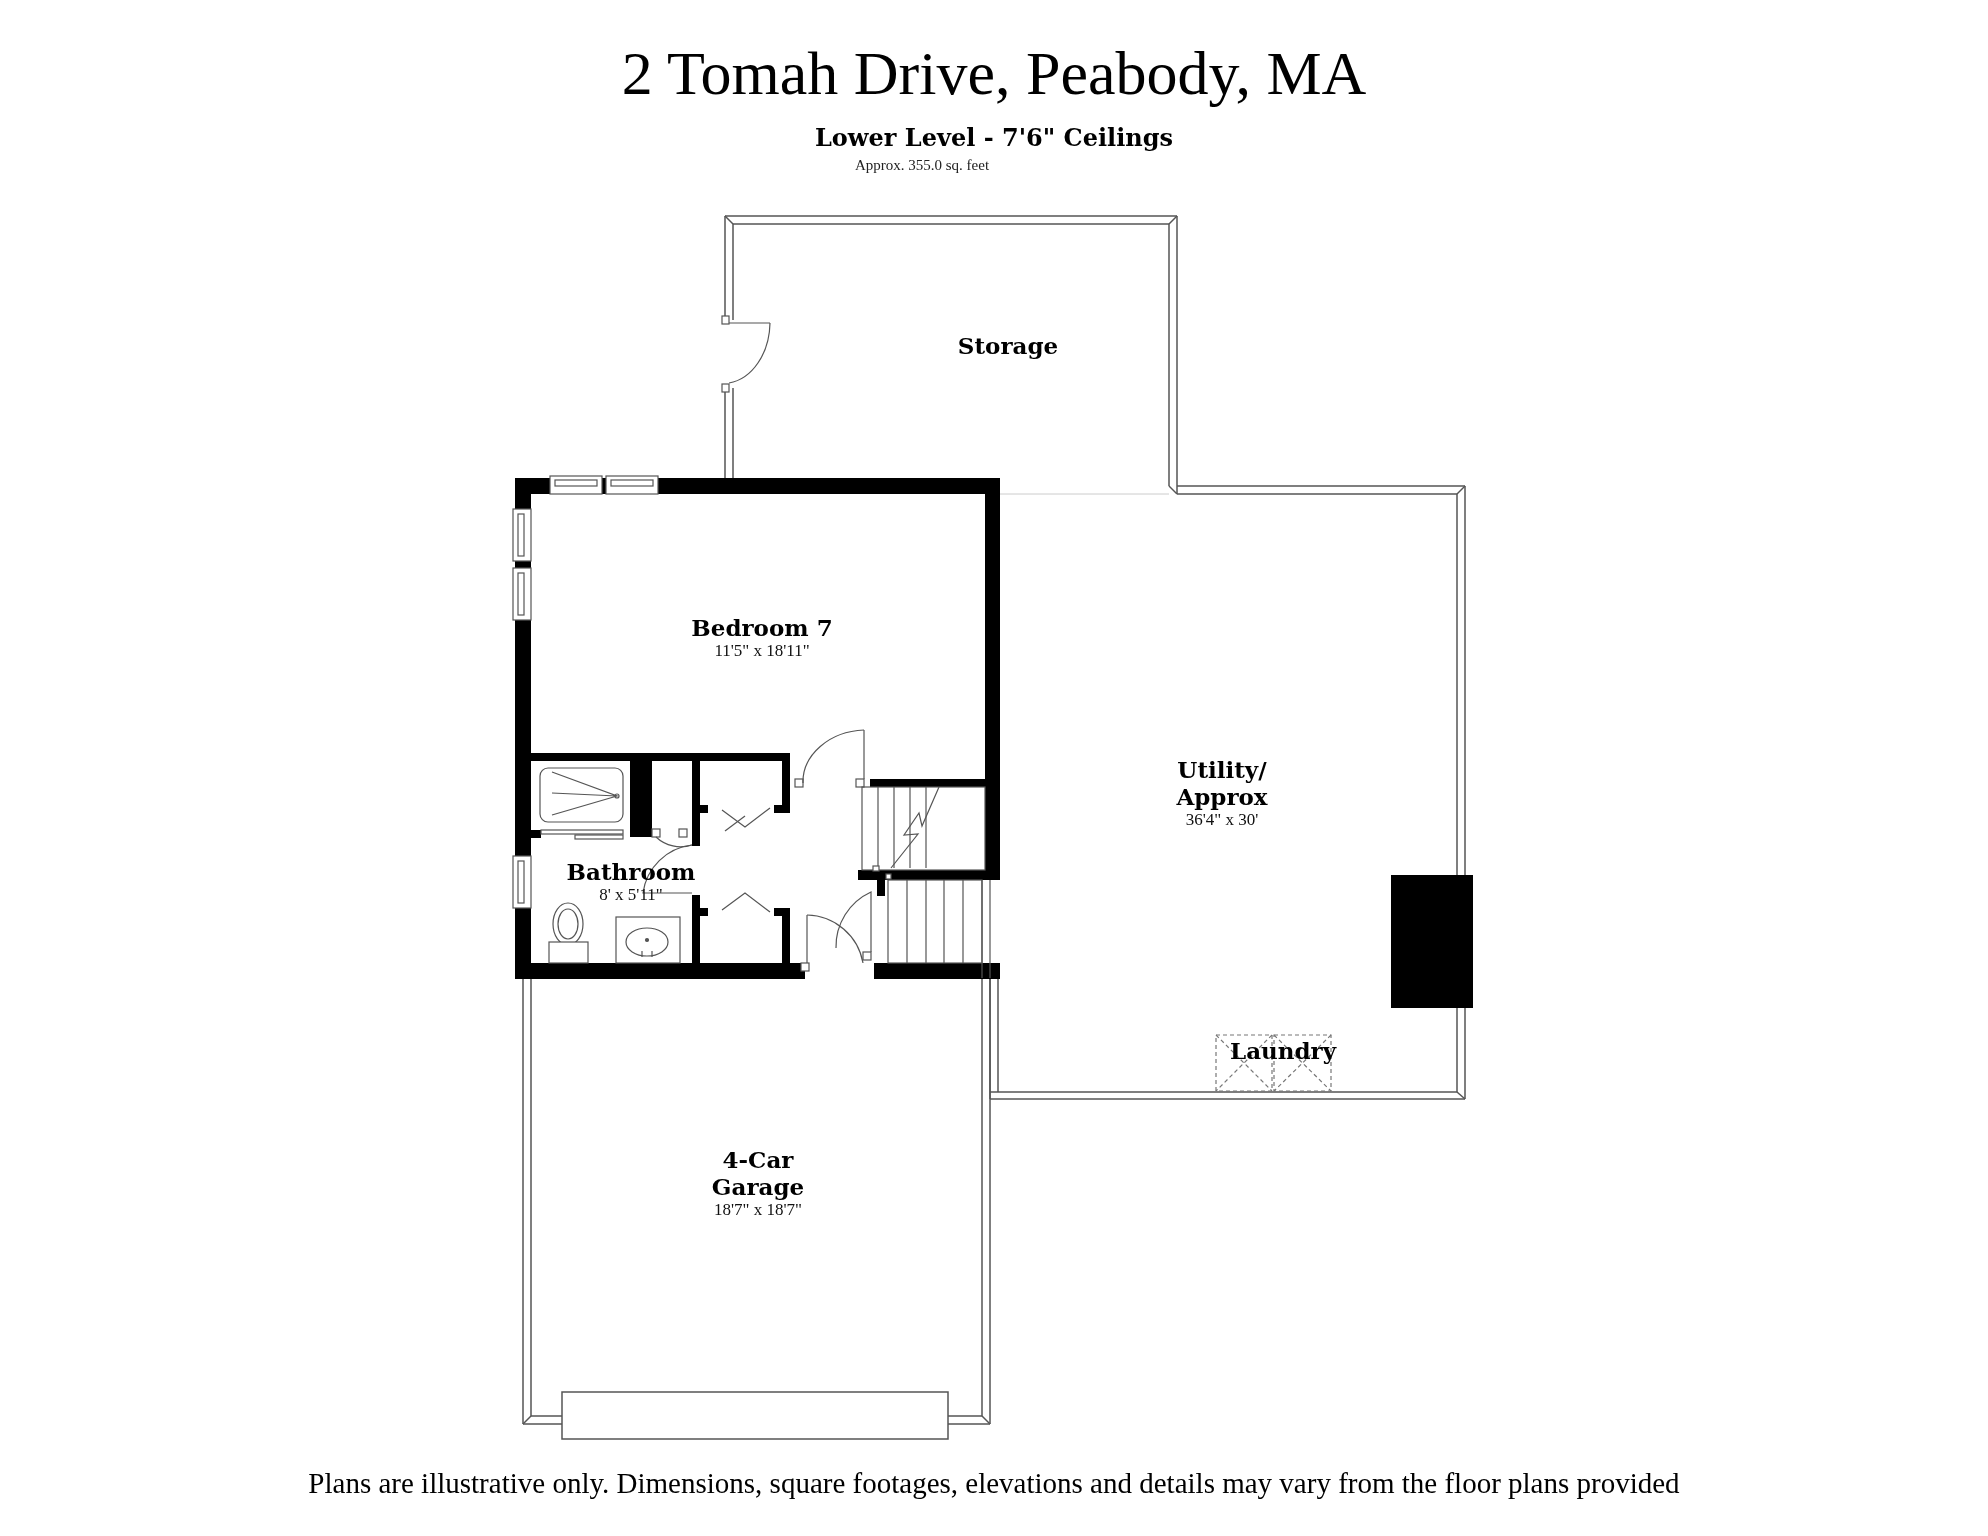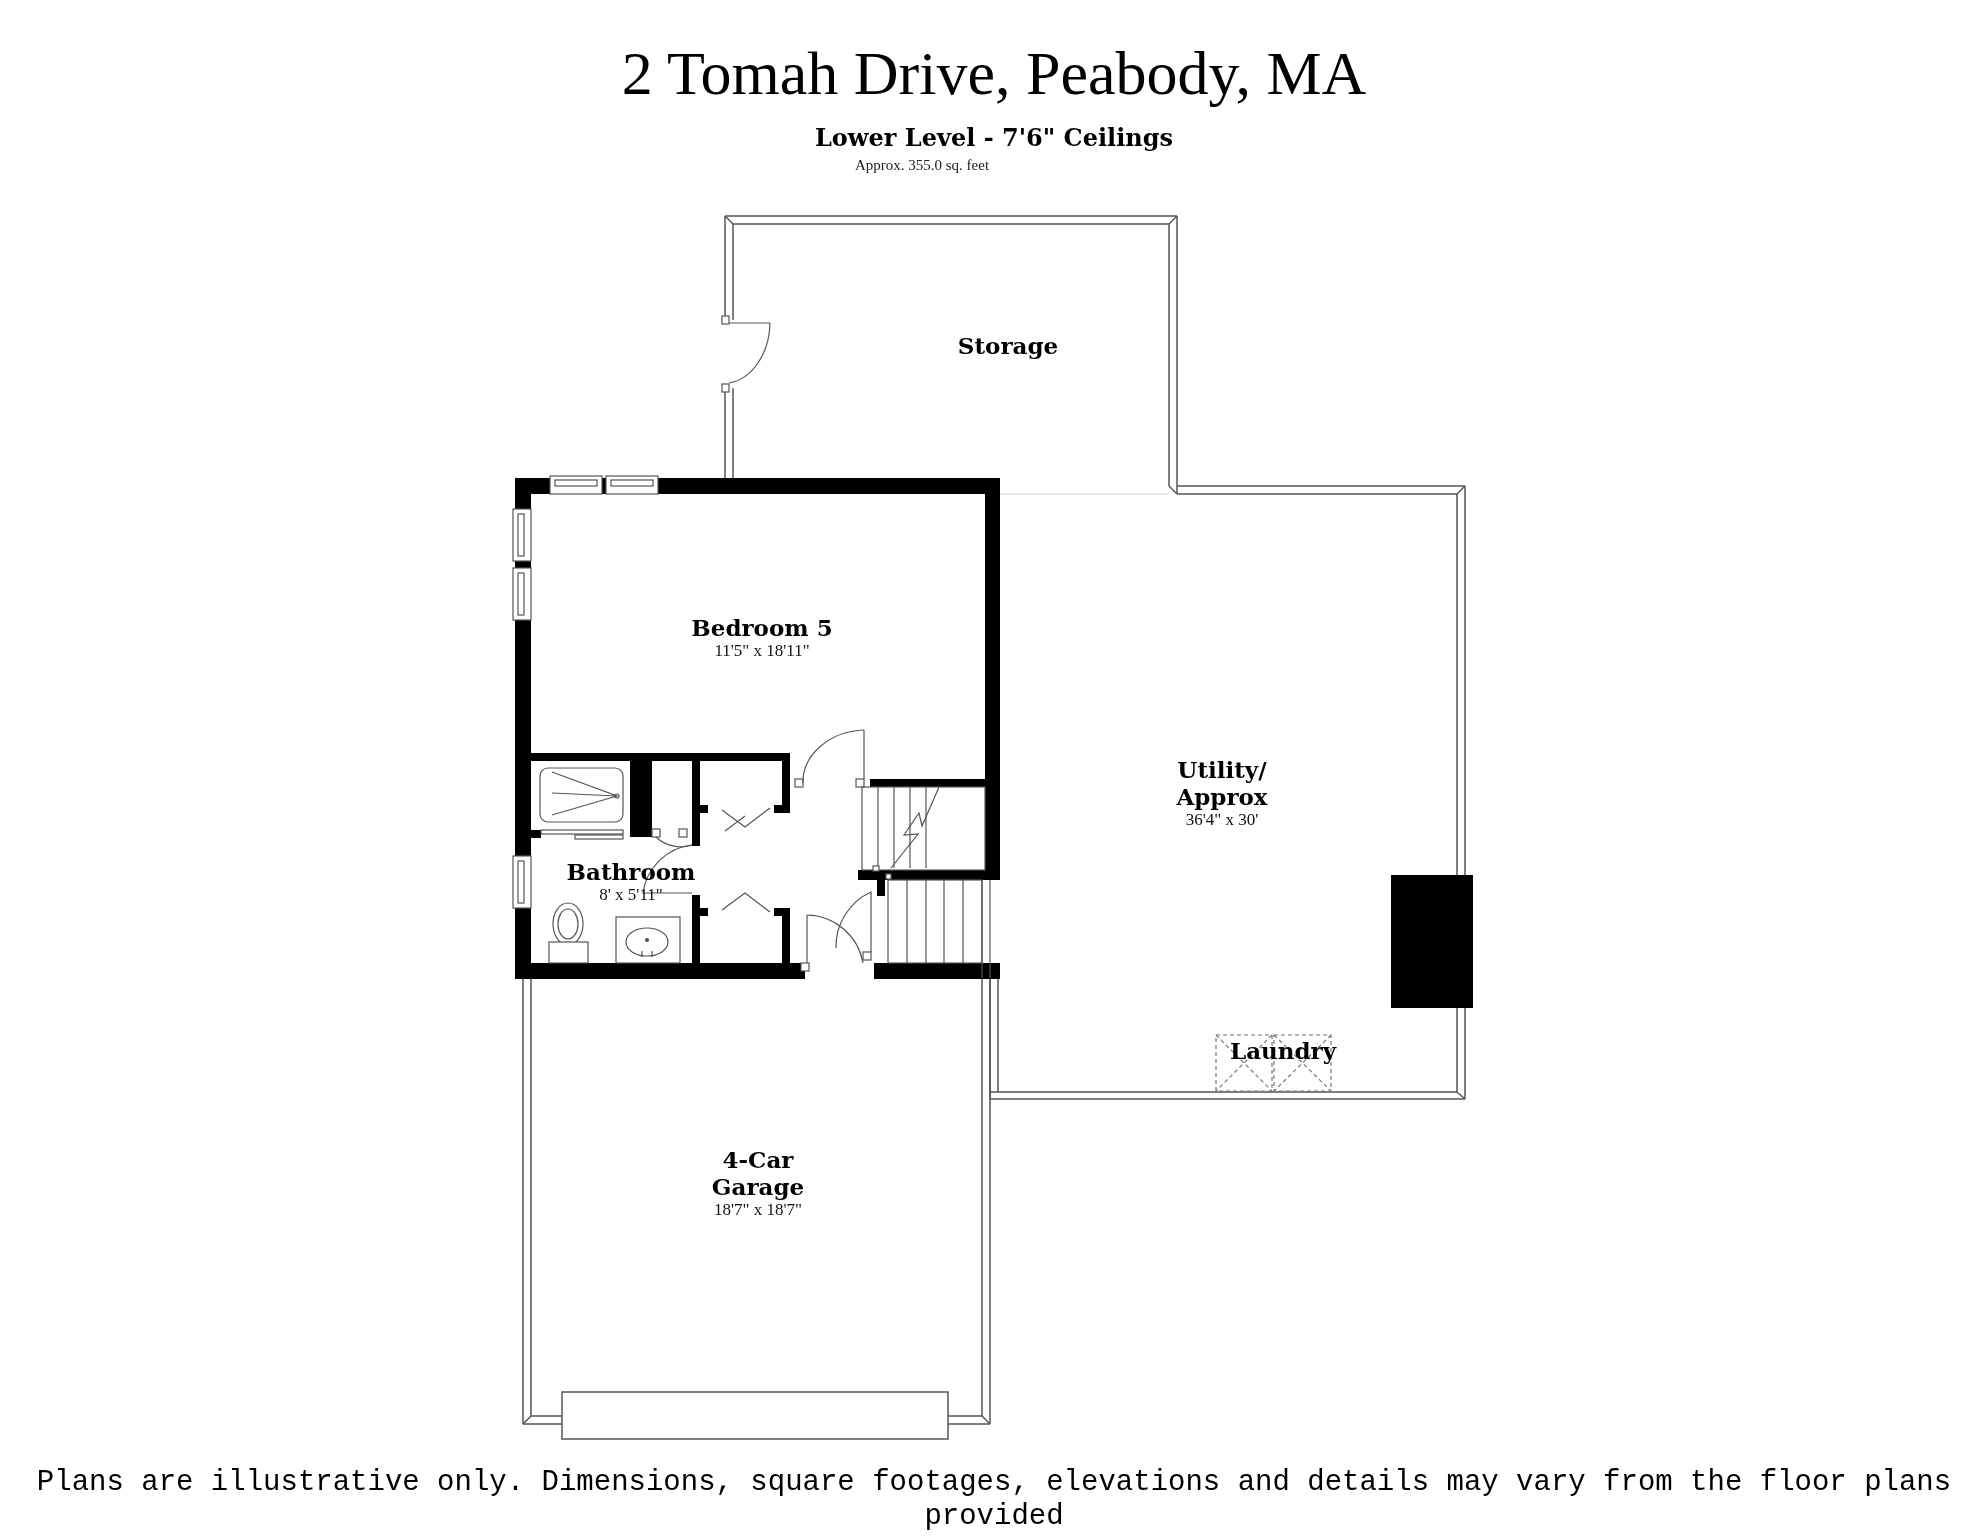--- a/index.html
+++ b/index.html
@@ -1,20 +1,20 @@
 <!DOCTYPE html>
 <html><head>
 <meta charset="utf-8">
 <style>
   html, body { margin:0; padding:0; background:#ffffff; }
   body { width:1988px; height:1536px; position:relative; overflow:hidden; font-family:"DejaVu Serif", "Liberation Serif", serif; color:#000; }
   .title { position:absolute; left:0; width:1988px; top:38px; text-align:center; font-family:Liberation Serif, serif; font-size:62px; line-height:70px; }
   .subtitle { position:absolute; left:0; width:1988px; top:124px; text-align:center; font-family:"DejaVu Serif", serif; font-weight:bold; font-size:24px; line-height:28px; }
   .area { position:absolute; left:0; width:1844px; top:156px; text-align:center; font-family:"Liberation Serif", serif; font-size:15px; line-height:18px; color:#222; }
-  .footer { position:absolute; left:0; width:1988px; top:1466px; text-align:center; font-family:Liberation Mono, monospace; font-size:29px; line-height:34px; }
+  .footer { position:absolute; left:0; width:1988px; top:1466px; text-align:center; font-family:Liberation Serif, serif; font-size:29px; line-height:34px; }
   svg.plan { position:absolute; left:0; top:0; }
   .label { position:absolute; text-align:center; font-family:"DejaVu Serif", serif; }
   .label .name { font-weight:bold; font-size:23px; line-height:27px; display:block;text-align:center; }
   .label .dim { font-size:17px; line-height:20px; display:block; font-family:"Liberation Serif", serif; color:#111; }
 </style>
 </head>
 <body>
 
 <div class="title">2 Tomah Drive, Peabody, MA</div>
 <div class="subtitle">Lower Level - 7'6" Ceilings</div>
@@ -179,21 +179,21 @@
     <path d="M982 880 L982 978 M990 880 L990 978"></path>
     <rect x="886" y="874" width="5" height="5" fill="#fff"></rect>
   </g>
 </svg>
 
 <div class="label" style="left:908px; top:332px; width:200px;">
   <span class="name">Storage</span>
 </div>
 
 <div class="label" style="left:662px; top:614px; width:200px;">
-  <span class="name">Bedroom 5</span>
+  <span class="name">Bedroom 7</span>
   <span class="dim">11'5" x 18'11"</span>
 </div>
 
 <div class="label" style="left:556px; top:858px; width:150px;">
   <span class="name">Bathroom</span>
   <span class="dim">8' x 5'11"</span>
 </div>
 
 <div class="label" style="left:1122px; top:756px; width:200px;">
   <span class="name">Utility/</span>

